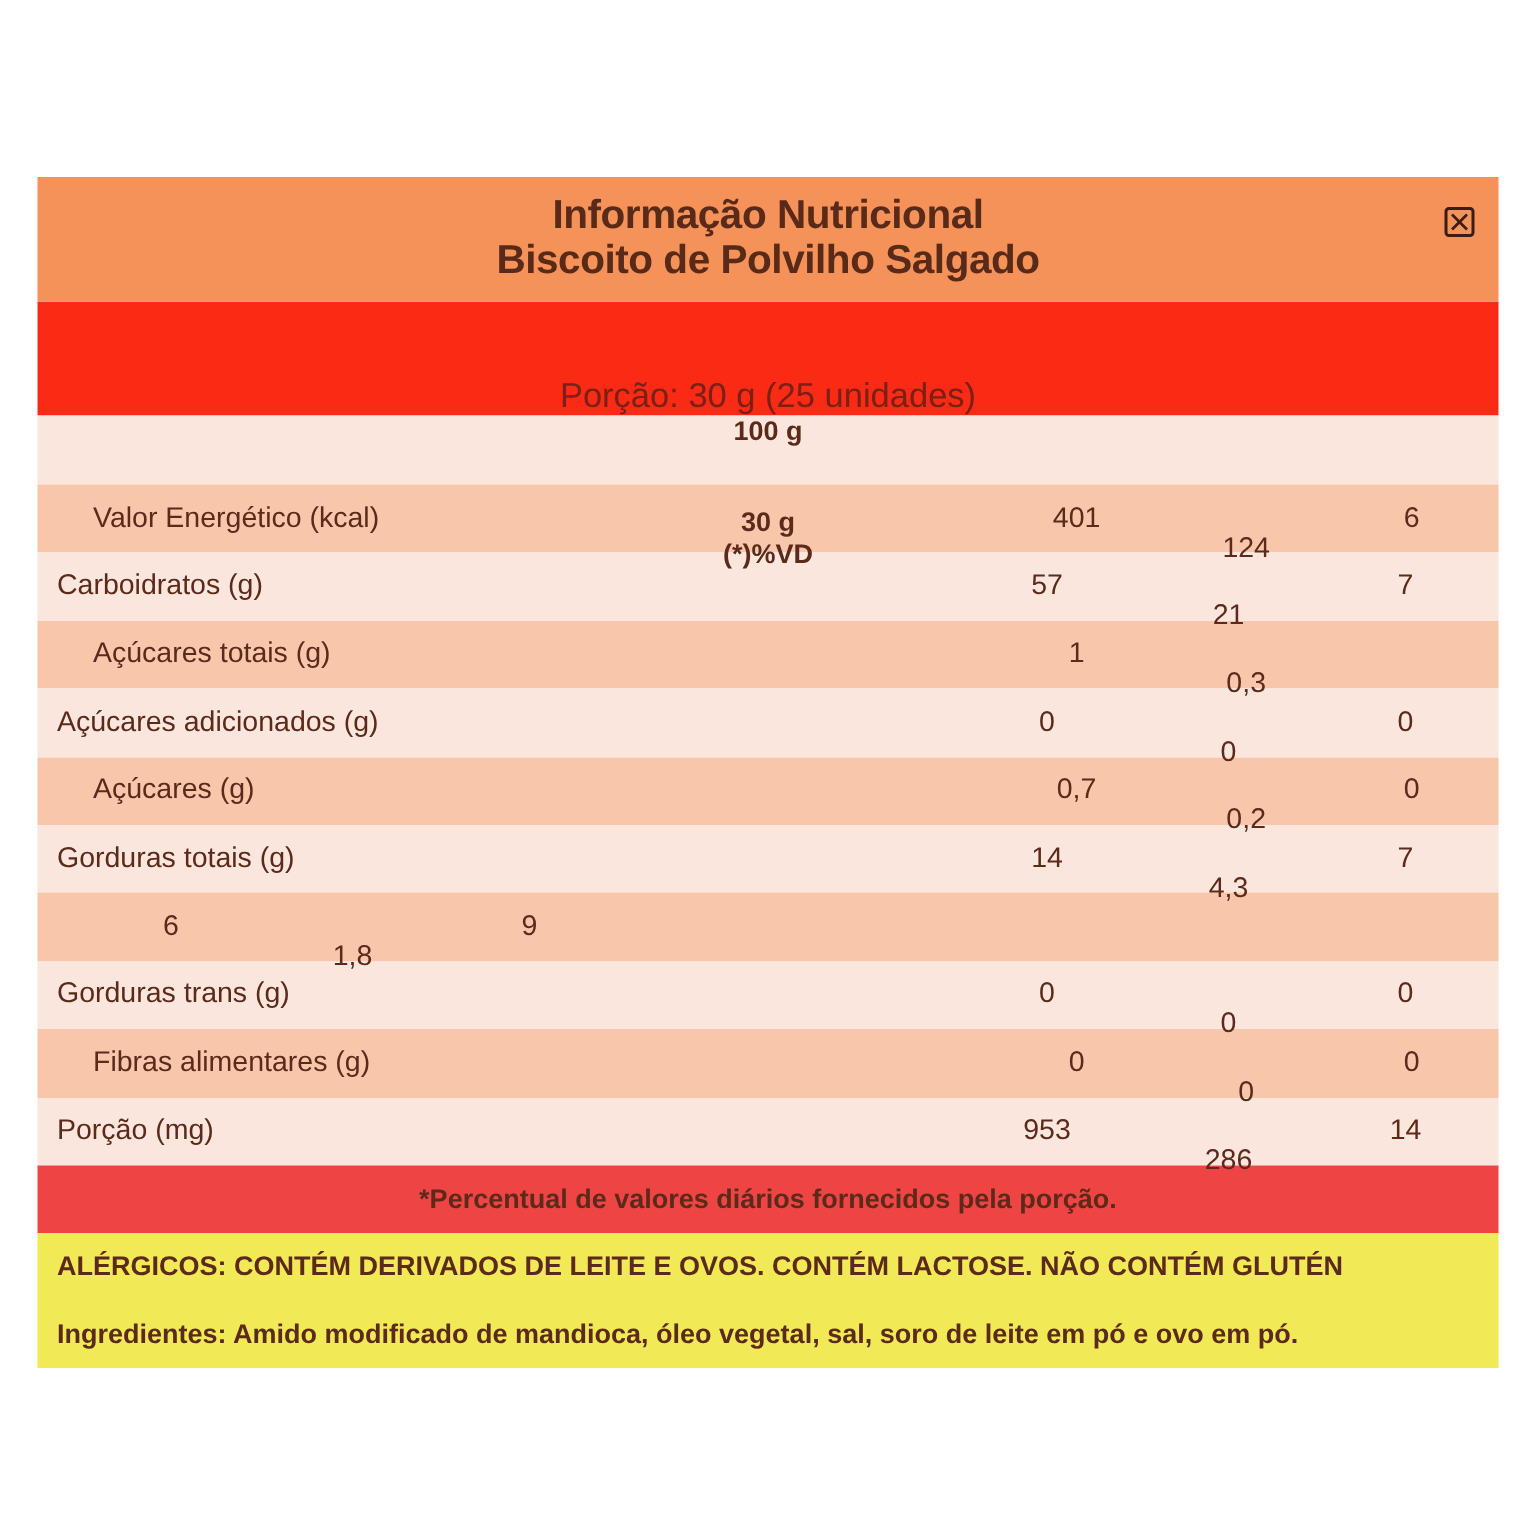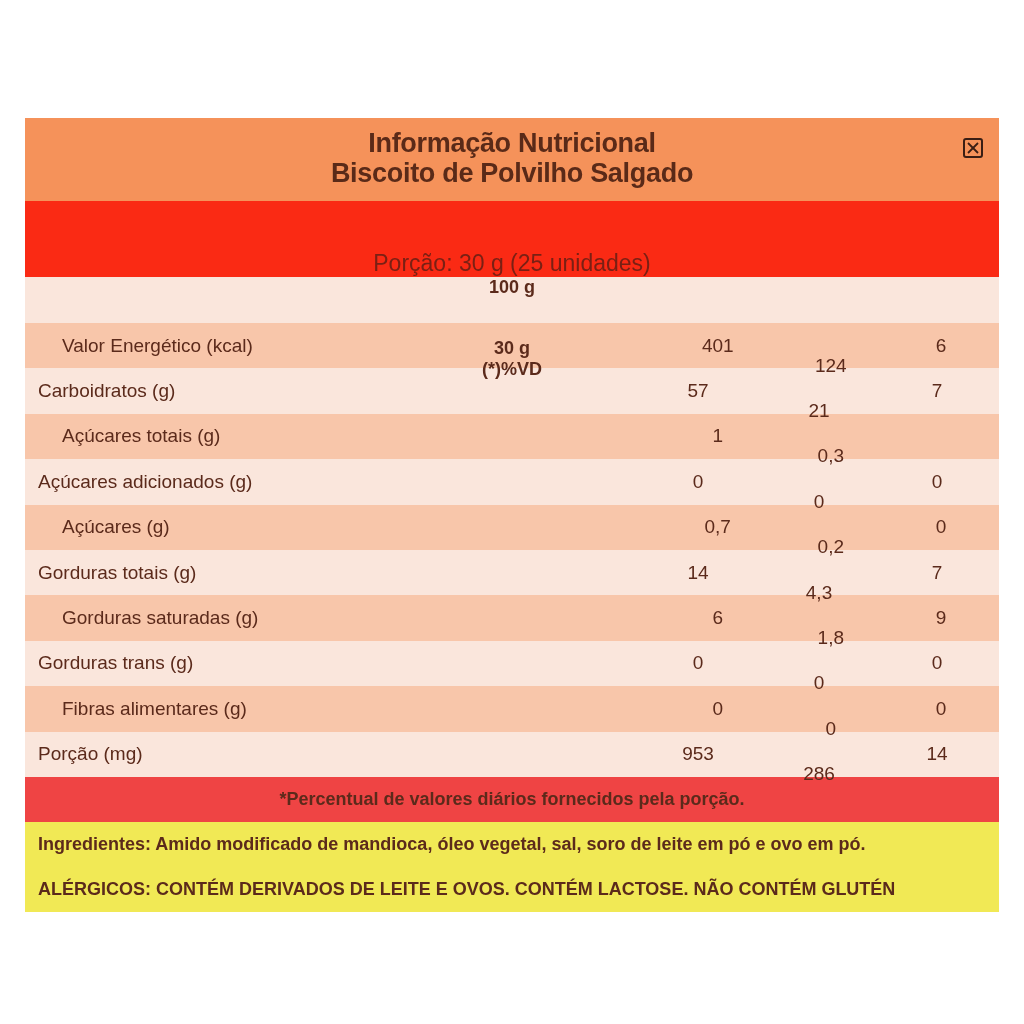--- a/index.html
+++ b/index.html
@@ -79,21 +79,20 @@
         <div class="c2">0,2</div>
         <div class="c3">0</div>
       </div>
       <div class="row light">
         <div class="name">Gorduras totais (g)</div>
         <div class="c1">14</div>
         <div class="c2">4,3</div>
         <div class="c3">7</div>
       </div>
       <div class="row dark">
-        <div class="name">Gorduras saturadas (g)</div>
         <div class="c1">6</div>
         <div class="c2">1,8</div>
         <div class="c3">9</div>
       </div>
       <div class="row light">
         <div class="name">Gorduras trans (g)</div>
         <div class="c1">0</div>
         <div class="c2">0</div>
         <div class="c3">0</div>
       </div>
@@ -107,16 +106,16 @@
         <div class="name">Porção (mg)</div>
         <div class="c1">953</div>
         <div class="c2">286</div>
         <div class="c3">14</div>
       </div>
     </div>
 
   <div class="footnote">*Percentual de valores diários fornecidos pela porção.</div>
 
   <div class="ingredients">
+    <div class="line">ALÉRGICOS: CONTÉM DERIVADOS DE LEITE E OVOS. CONTÉM LACTOSE. NÃO CONTÉM GLUTÉN</div>
     <div class="line">Ingredientes: Amido modificado de mandioca, óleo vegetal, sal, soro de leite em pó e ovo em pó.</div>
-    <div class="line">ALÉRGICOS: CONTÉM DERIVADOS DE LEITE E OVOS. CONTÉM LACTOSE. NÃO CONTÉM GLUTÉN</div>
   </div>
 </div>
 
 </body></html>

